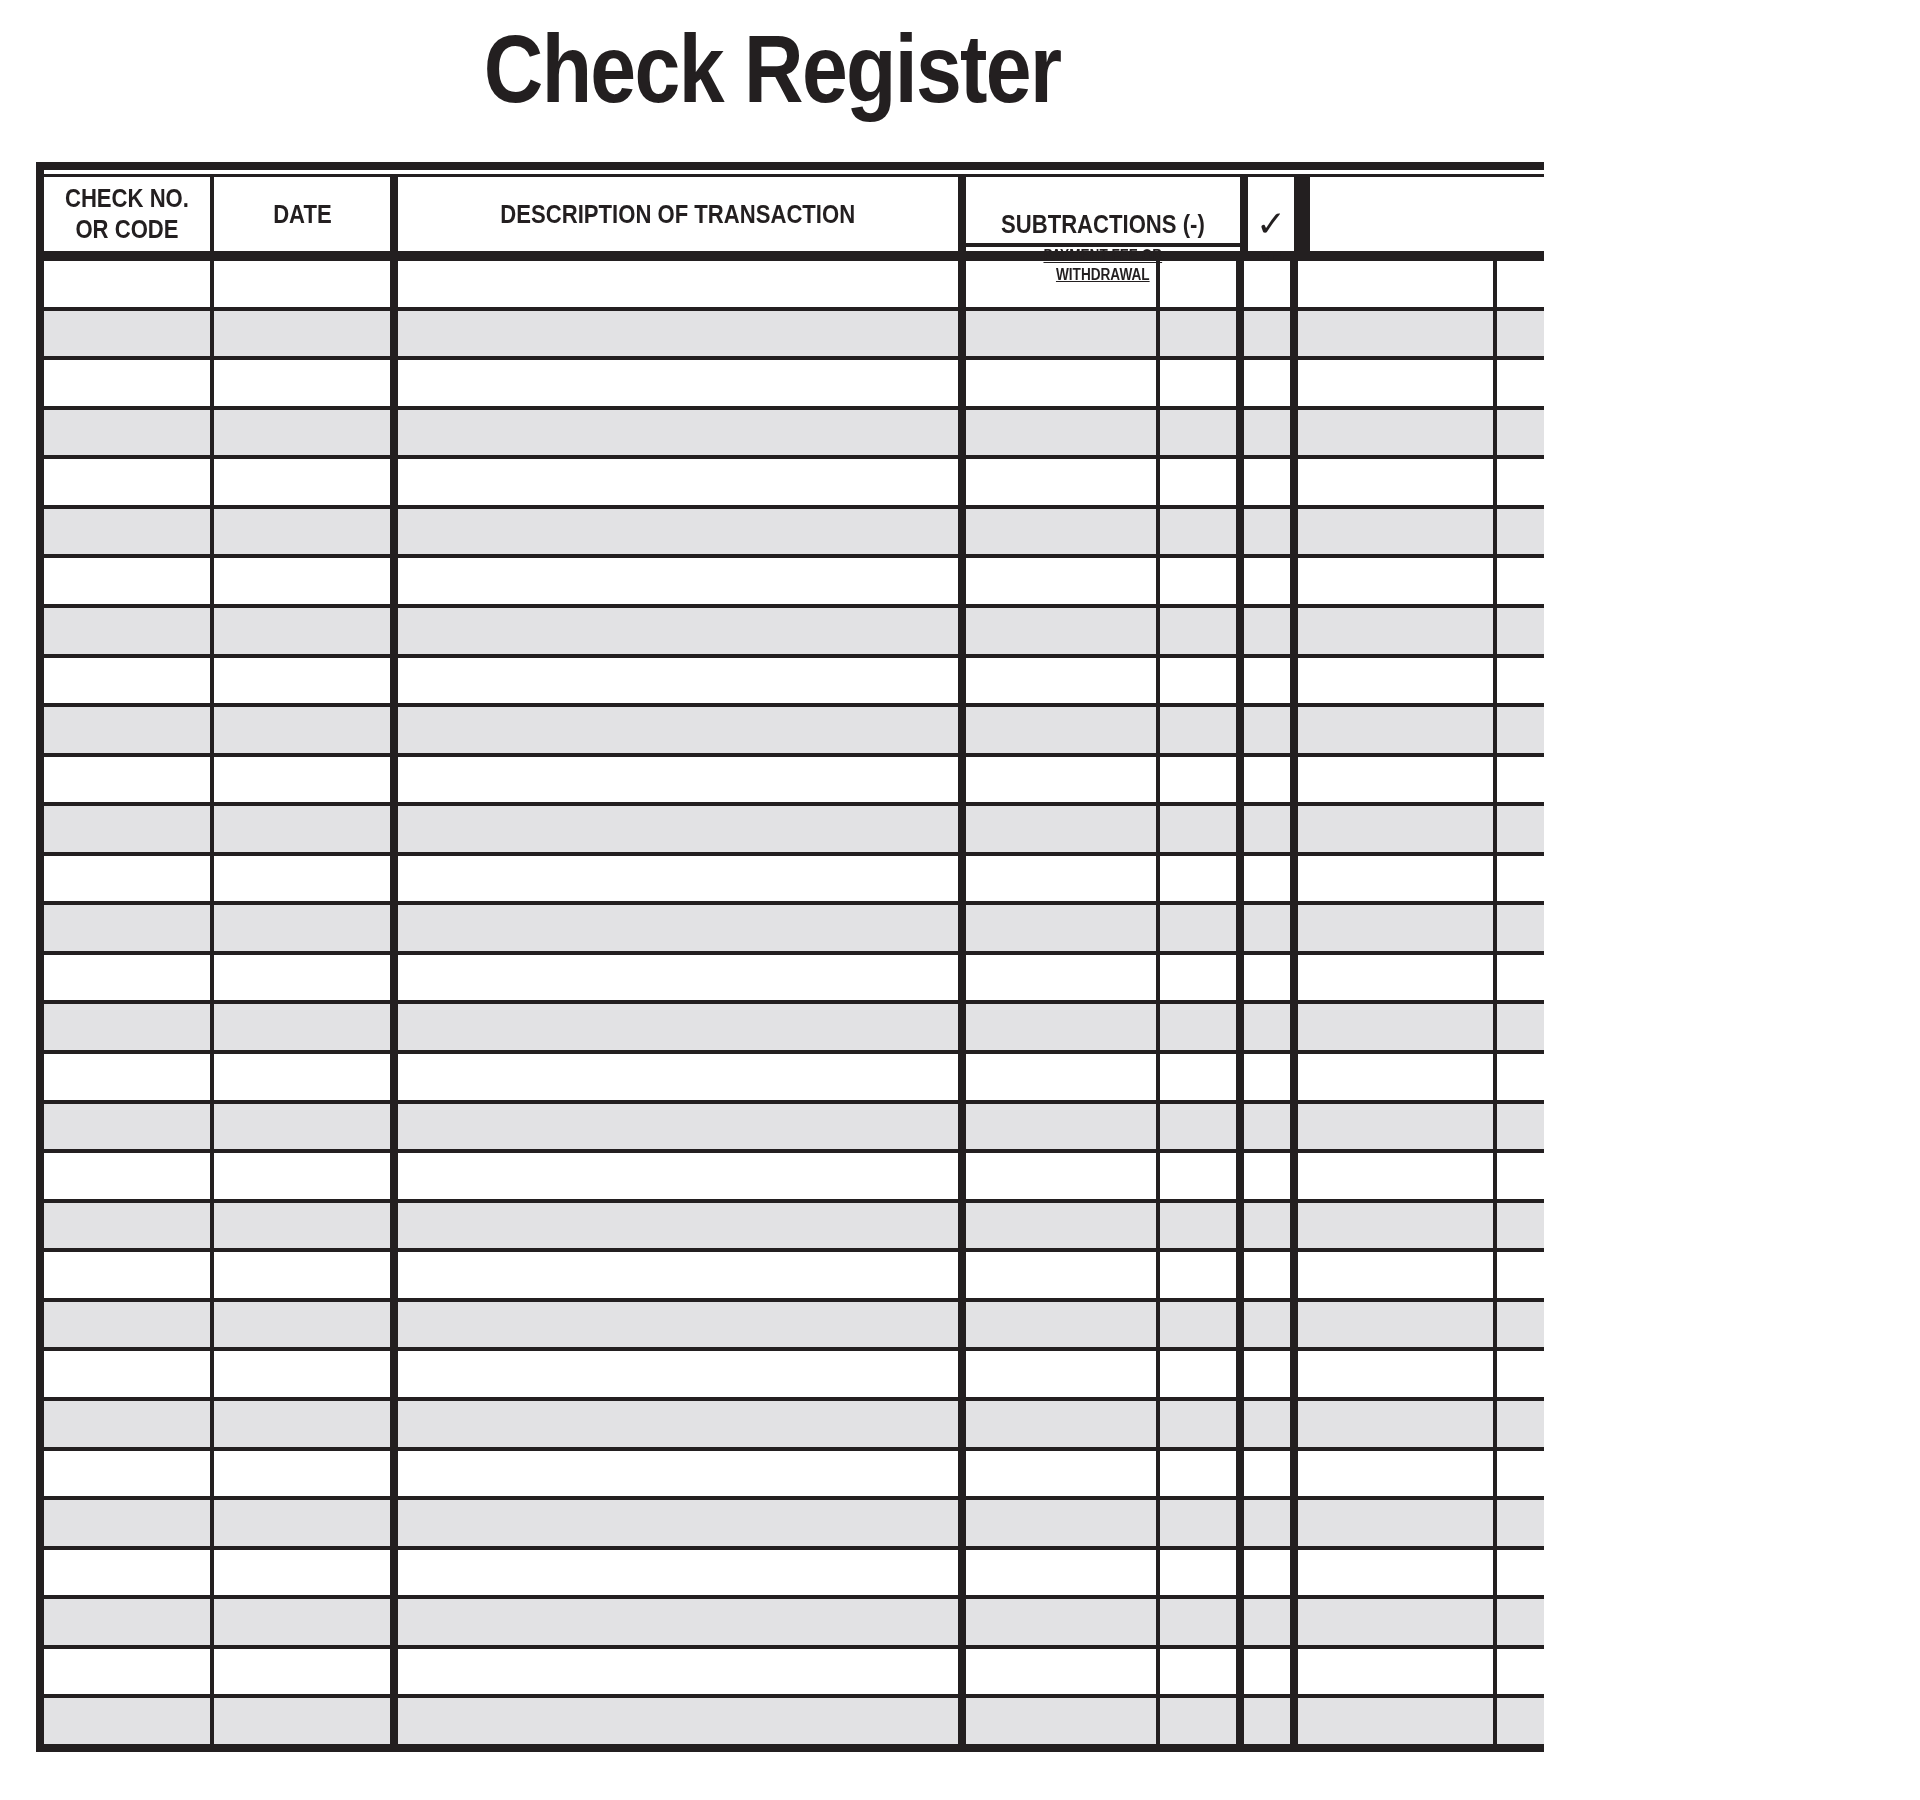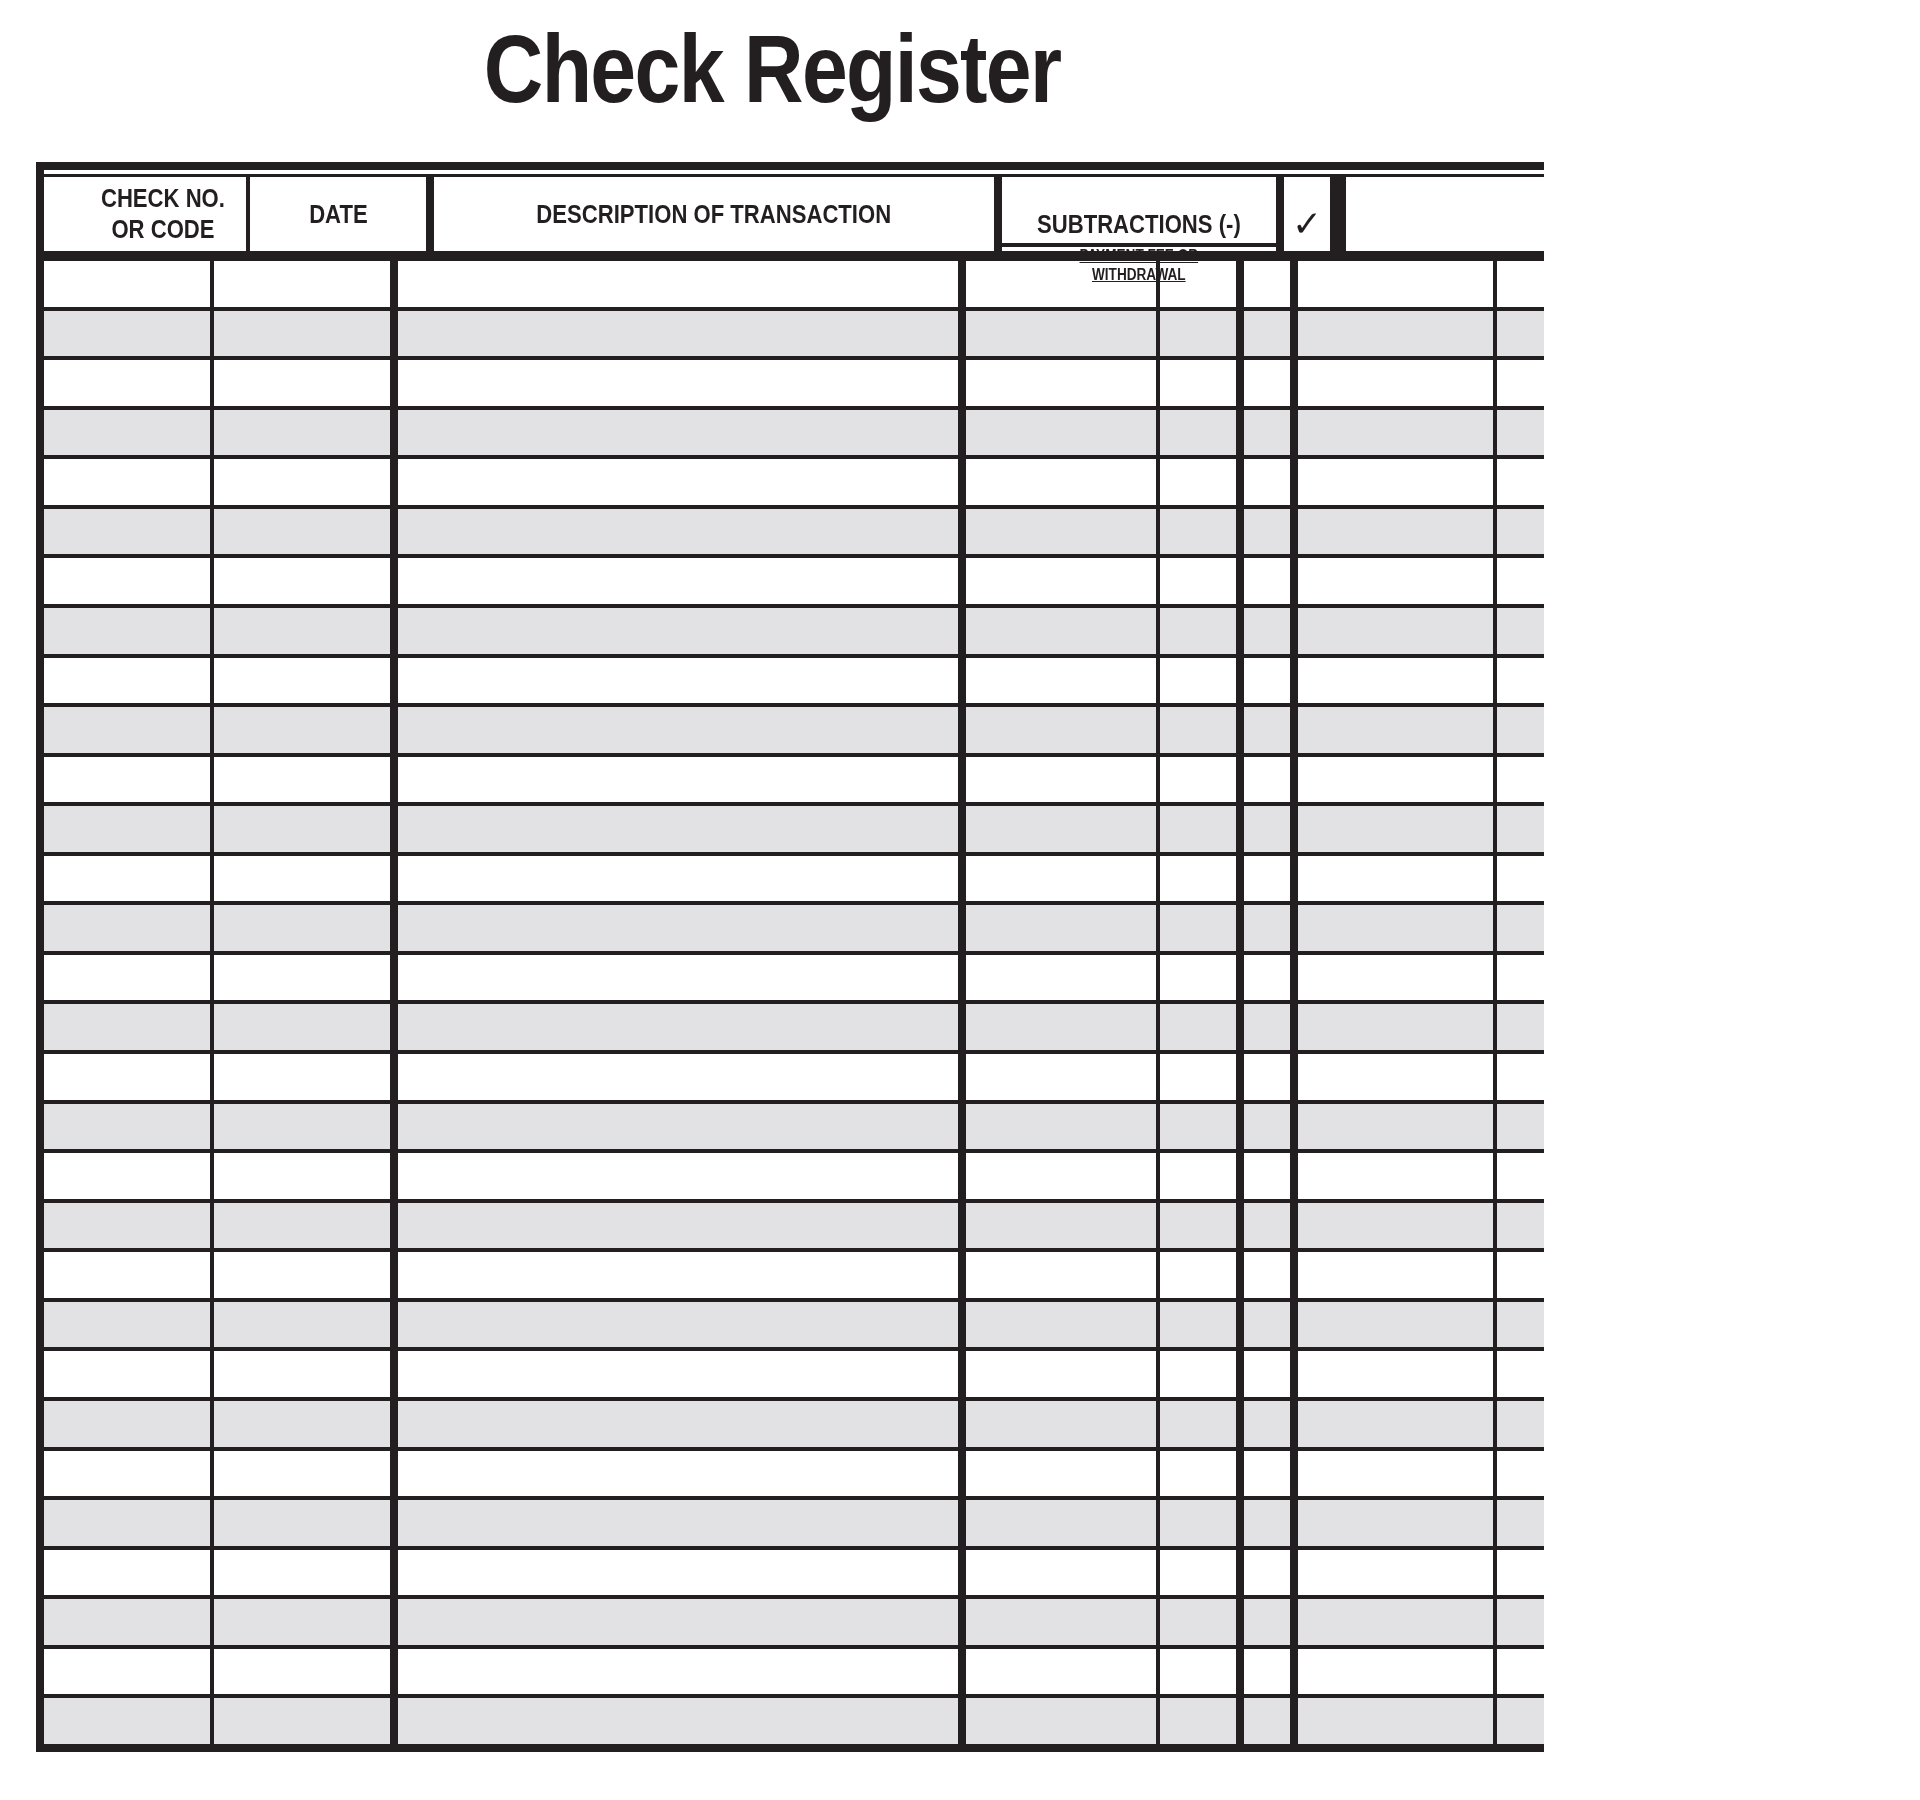--- a/index.html
+++ b/index.html
@@ -20,21 +20,21 @@
   }
   .squeeze{display:inline-block;transform:scaleX(0.85);transform-origin:50% 50%;white-space:nowrap;}
   
   .register{
     position:absolute;left:36px;top:162px;width:1842px;height:1590px;
     border:8px solid var(--ink);background:var(--paper);
     display:flex;flex-direction:column;
   }
   .top-rule{flex:none;height:3px;background:var(--ink);margin-top:4px;}
   
-  .header{flex:none;height:84px;display:flex;border-bottom:10px solid var(--ink);background:var(--paper);padding-left:36px;}
+  .header{flex:none;height:84px;display:flex;border-bottom:10px solid var(--ink);background:var(--paper);}
   .c{flex:none;}
   .br{border-right:4px solid var(--ink);}
   .dbl{flex:none;width:3px;border-left:4px solid var(--ink);border-right:4px solid var(--ink);background:inherit;}
   .w1{width:170px}.w2{width:176px}.w3{width:560px}
   .w4{width:194px}.w5{width:76px}.w6{width:46px}
   .w7{width:199px}.w8{width:74px}.w9{width:193px}.w10{flex:1 1 auto}
   .g-sub{width:274px}.g-add{width:277px}.g-bal{flex:1 1 auto}
   .hcell{display:flex;align-items:center;justify-content:center;text-align:center;}
   .lbl{font-size:26px;font-weight:bold;line-height:31px;letter-spacing:0;}
   .sublbl{font-size:16px;font-weight:bold;line-height:18.5px;}

